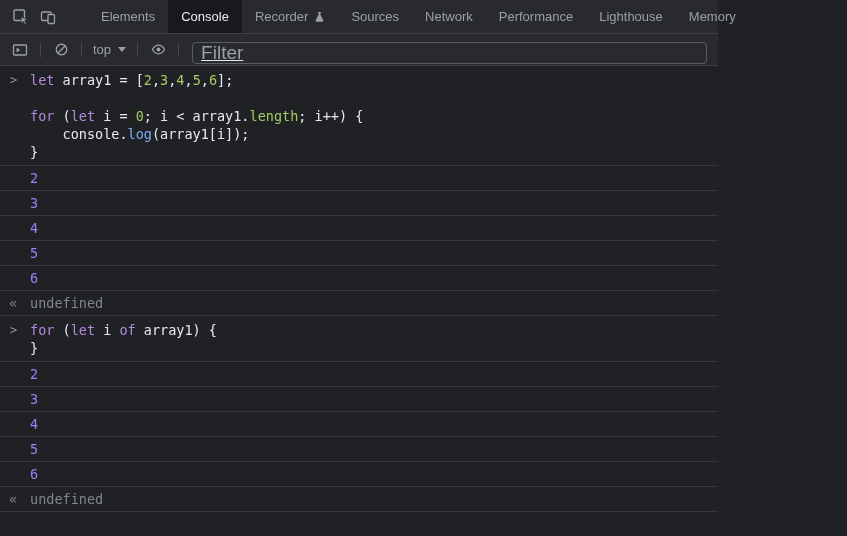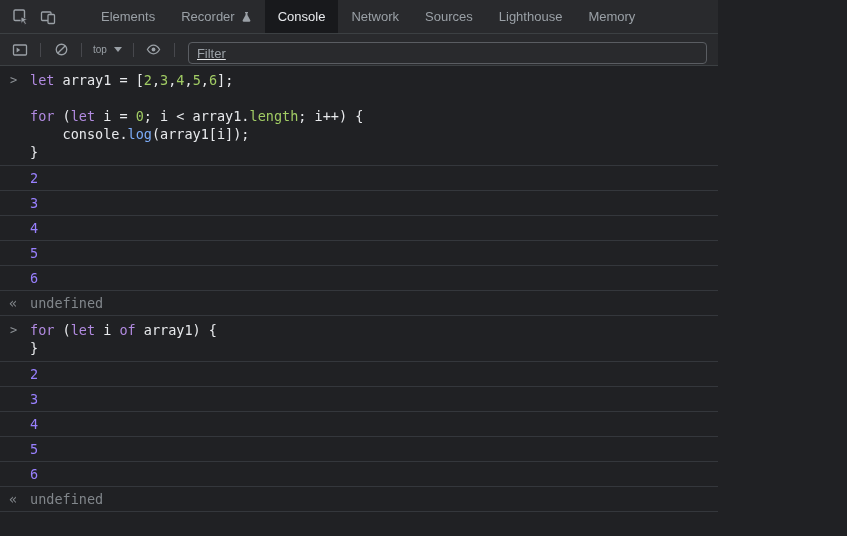--- a/index.html
+++ b/index.html
@@ -22,27 +22,27 @@
   .tabs{ display:flex; margin-left:26px; }
   .tab{ display:flex; align-items:center; gap:6px; padding:0 13px; font-size:13px;
         color:var(--tab-text); cursor:pointer; white-space:nowrap; }
   .tab.active{ background:var(--active-tab-bg); color:var(--active-tab-text); }
 
   
   .toolbar{ flex:0 0 32px; background:var(--chrome-bar); border-bottom:1px solid var(--border);
             display:flex; align-items:center; padding:0 5px; }
   .toolbar .icon-btn{ width:30px; }
   .divider{ width:1px; height:14px; background:#47484d; margin:0 5px; flex:0 0 auto; }
-  .context-select{ display:flex; align-items:center; gap:7px; padding:0 6px; font-size:10px;
+  .context-select{ display:flex; align-items:center; gap:7px; padding:0 6px; font-size:13px;
                    color:var(--tab-text); cursor:pointer; }
   .caret-tri{ width:0; height:0; border-left:4px solid transparent; border-right:4px solid transparent;
               border-top:5px solid var(--icon); }
   .filter{ flex:1; height:22px; margin:7px 6px 0 8px; background:transparent;
            border:1px solid var(--filter-border); border-radius:4px; color:var(--code-default);
-           font-size:13px; padding:0 8px; font-family:"Liberation Sans", sans-serif;text-decoration:underline; }
+           font-size:19px; padding:0 8px; font-family:"Liberation Sans", sans-serif;text-decoration:underline; }
   .filter::placeholder{ color:var(--tab-text); }
 
   
   .console{ flex:1; overflow:hidden; font-family:"DejaVu Sans Mono","Liberation Mono",monospace;
             font-size:13.5px; color:var(--code-default); }
   .entry{ position:relative; border-bottom:1px solid var(--row-border); padding:4px 8px 4px 30px; }
   .entry.input{ padding-top:5px; }
   .line{ white-space:pre; line-height:18px; min-height:18px; }
   .chevron{ position:absolute; left:10px; top:5px; color:var(--chevron); font-size:12px; line-height:18px; }
   .entry.result,.entry.return{ line-height:16px; }
@@ -69,34 +69,37 @@
     <div class="icon-btn">
       <svg width="16" height="16" viewBox="0 0 16 16" fill="none">
         <rect x="1.5" y="3" width="9.5" height="8.5" rx="1" stroke="currentColor" stroke-width="1.3"></rect>
         <rect x="8" y="5.5" width="6.5" height="9" rx="1" fill="var(--chrome-bar)" stroke="currentColor" stroke-width="1.3"></rect>
       </svg>
     </div>
     <div class="tabs">
         <div class="tab">
           <span>Elements</span>
         </div>
+        <div class="tab active">
+          <span>Console</span>
+        </div>
         <div class="tab">
           <span>Recorder</span>
           <svg width="11" height="12" viewBox="0 0 12 13" fill="currentColor">
             <path d="M4.4 1h3.2v1.1h-.55v2.1l3.1 5.9c.35.7-.15 1.6-.95 1.6H2.8c-.8 0-1.3-.9-.95-1.6l3.1-5.9V2.1h-.55z"></path>
           </svg>
         </div>
-        <div class="tab active">
-          <span>Console</span>
+        <div class="tab">
+          <span>Sources</span>
         </div>
         <div class="tab">
           <span>Network</span>
         </div>
         <div class="tab">
-          <span>Sources</span>
+          <span>Performance</span>
         </div>
         <div class="tab">
           <span>Lighthouse</span>
         </div>
         <div class="tab">
           <span>Memory</span>
         </div>
       </div>
   </div>
 

